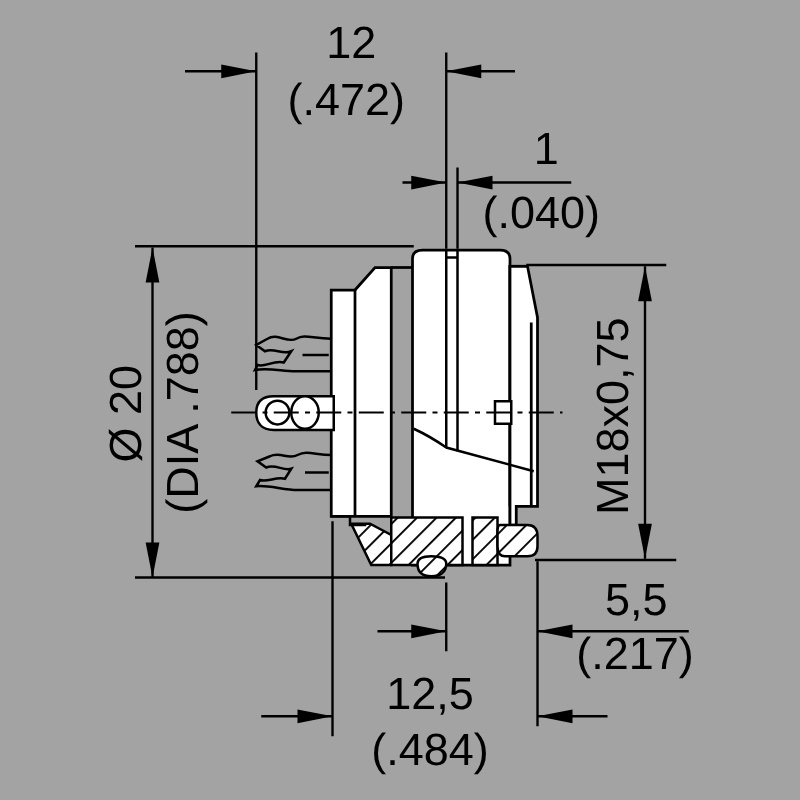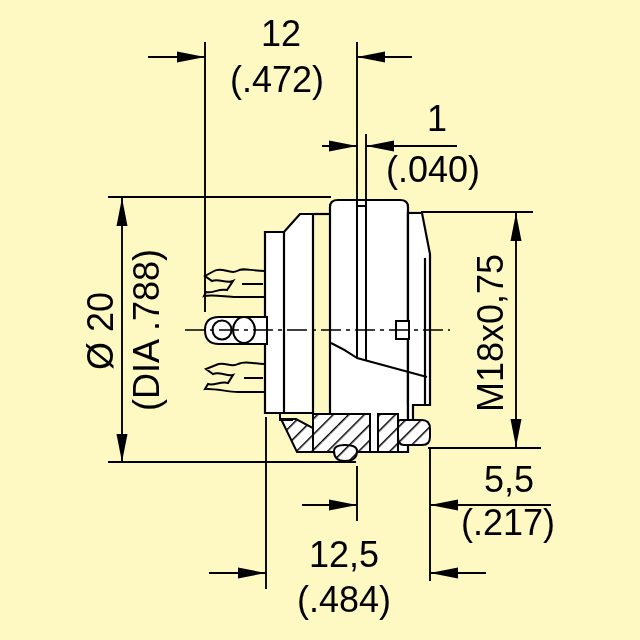--- a/index.html
+++ b/index.html
@@ -1,16 +1,16 @@
 <!DOCTYPE html>
 <html><head>
 <meta charset="utf-8">
 <style>
   html,body{margin:0;padding:0;background:#ffffff;}
-  .stage{position:relative;width:640px;height:640px;background:#fef9c3;overflow:hidden;}
+  .stage{position:relative;width:640px;height:640px;background:#a3a3a3;overflow:hidden;}
   svg{position:absolute;left:0;top:0;}
   text{font-family:"Liberation Sans","DejaVu Sans",sans-serif;font-size:36px;fill:#000;}
 </style>
 </head>
 <body>
 
 <div class="stage">
 <svg width="640" height="640" viewBox="0 0 640 640">
   <defs>
     <pattern id="hatch" patternUnits="userSpaceOnUse" width="11" height="11" patternTransform="rotate(45)">

